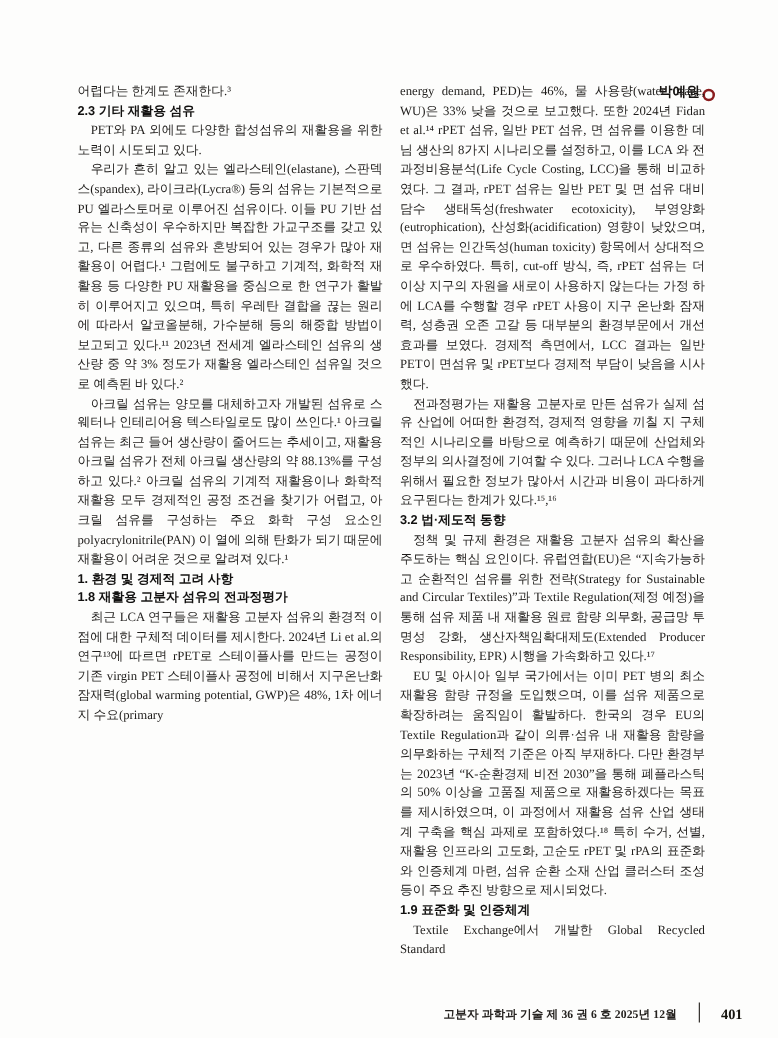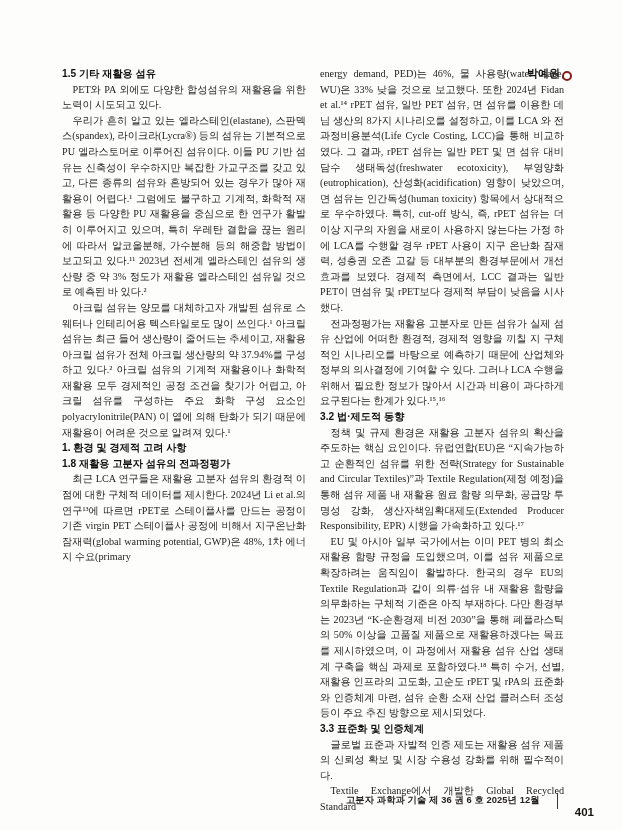--- a/index.html
+++ b/index.html
@@ -73,23 +73,23 @@
     font-size: 12.8px;
     line-height: 17px;
     color: #121110;
     text-align: left;
   }
   .footer {
     position: absolute;
     top: 783px;
     right: 28px;
     display: flex;
-    align-items: center;
+    align-items: flex-end;
     gap: 17px;
-    font-family: Liberation Sans, sans-serif;
+    font-family: Liberation Serif, serif;
   }
   .footer-journal {
     font-size: 9.3px;
     font-weight: 600;
     color: #25221f;
     letter-spacing: 0.1px;
   }
   .footer-rule {
     width: 1.2px;
     height: 16px;
@@ -108,37 +108,37 @@
 <div class="page">
 
   <div class="header">
     <span>박예원</span>
     <span class="author-ring"></span>
   </div>
 
   <div class="columns">
 
     <div class="col">
-      <p class="subheading">1.5 기타 재활용 섬유</p>
+      <p>어렵다는 한계도 존재한다.³</p>
+      <p class="subheading">2.3 기타 재활용 섬유</p>
       <p class="para-indent">PET와 PA 외에도 다양한 합성섬유의 재활용을 위한 노력이 시도되고 있다.</p>
       <p class="para-indent">우리가 흔히 알고 있는 엘라스테인(elastane), 스판덱스(spandex), 라이크라(Lycra®) 등의 섬유는 기본적으로 PU 엘라스토머로 이루어진 섬유이다. 이들 PU 기반 섬유는 신축성이 우수하지만 복잡한 가교구조를 갖고 있고, 다른 종류의 섬유와 혼방되어 있는 경우가 많아 재활용이 어렵다.¹ 그럼에도 불구하고 기계적, 화학적 재활용 등 다양한 PU 재활용을 중심으로 한 연구가 활발히 이루어지고 있으며, 특히 우레탄 결합을 끊는 원리에 따라서 알코올분해, 가수분해 등의 해중합 방법이 보고되고 있다.¹¹ 2023년 전세계 엘라스테인 섬유의 생산량 중 약 3% 정도가 재활용 엘라스테인 섬유일 것으로 예측된 바 있다.²</p>
-      <p class="para-indent">아크릴 섬유는 양모를 대체하고자 개발된 섬유로 스웨터나 인테리어용 텍스타일로도 많이 쓰인다.¹ 아크릴 섬유는 최근 들어 생산량이 줄어드는 추세이고, 재활용 아크릴 섬유가 전체 아크릴 생산량의 약 37.94%를 구성하고 있다.² 아크릴 섬유의 기계적 재활용이나 화학적 재활용 모두 경제적인 공정 조건을 찾기가 어렵고, 아크릴 섬유를 구성하는 주요 화학 구성 요소인 polyacrylonitrile(PAN) 이 열에 의해 탄화가 되기 때문에 재활용이 어려운 것으로 알려져 있다.¹</p>
+      <p class="para-indent">아크릴 섬유는 양모를 대체하고자 개발된 섬유로 스웨터나 인테리어용 텍스타일로도 많이 쓰인다.¹ 아크릴 섬유는 최근 들어 생산량이 줄어드는 추세이고, 재활용 아크릴 섬유가 전체 아크릴 생산량의 약 88.13%를 구성하고 있다.² 아크릴 섬유의 기계적 재활용이나 화학적 재활용 모두 경제적인 공정 조건을 찾기가 어렵고, 아크릴 섬유를 구성하는 주요 화학 구성 요소인 polyacrylonitrile(PAN) 이 열에 의해 탄화가 되기 때문에 재활용이 어려운 것으로 알려져 있다.¹</p>
       <p class="major-heading">1. 환경 및 경제적 고려 사항</p>
       <p class="subheading">1.8 재활용 고분자 섬유의 전과정평가</p>
       <p class="para-indent">최근 LCA 연구들은 재활용 고분자 섬유의 환경적 이점에 대한 구체적 데이터를 제시한다. 2024년 Li et al.의 연구¹³에 따르면 rPET로 스테이플사를 만드는 공정이 기존 virgin PET 스테이플사 공정에 비해서 지구온난화 잠재력(global warming potential, GWP)은 48%, 1차 에너지 수요(primary</p>
     </div>
 
     <div class="col">
       <p>energy demand, PED)는 46%, 물 사용량(water usage, WU)은 33% 낮을 것으로 보고했다. 또한 2024년 Fidan et al.¹⁴ rPET 섬유, 일반 PET 섬유, 면 섬유를 이용한 데님 생산의 8가지 시나리오를 설정하고, 이를 LCA 와 전과정비용분석(Life Cycle Costing, LCC)을 통해 비교하였다. 그 결과, rPET 섬유는 일반 PET 및 면 섬유 대비 담수 생태독성(freshwater ecotoxicity), 부영양화(eutrophication), 산성화(acidification) 영향이 낮았으며, 면 섬유는 인간독성(human toxicity) 항목에서 상대적으로 우수하였다. 특히, cut-off 방식, 즉, rPET 섬유는 더 이상 지구의 자원을 새로이 사용하지 않는다는 가정 하에 LCA를 수행할 경우 rPET 사용이 지구 온난화 잠재력, 성층권 오존 고갈 등 대부분의 환경부문에서 개선 효과를 보였다. 경제적 측면에서, LCC 결과는 일반 PET이 면섬유 및 rPET보다 경제적 부담이 낮음을 시사했다.</p>
       <p class="para-indent">전과정평가는 재활용 고분자로 만든 섬유가 실제 섬유 산업에 어떠한 환경적, 경제적 영향을 끼칠 지 구체적인 시나리오를 바탕으로 예측하기 때문에 산업체와 정부의 의사결정에 기여할 수 있다. 그러나 LCA 수행을 위해서 필요한 정보가 많아서 시간과 비용이 과다하게 요구된다는 한계가 있다.¹⁵,¹⁶</p>
       <p class="subheading">3.2 법·제도적 동향</p>
       <p class="para-indent">정책 및 규제 환경은 재활용 고분자 섬유의 확산을 주도하는 핵심 요인이다. 유럽연합(EU)은 “지속가능하고 순환적인 섬유를 위한 전략(Strategy for Sustainable and Circular Textiles)”과 Textile Regulation(제정 예정)을 통해 섬유 제품 내 재활용 원료 함량 의무화, 공급망 투명성 강화, 생산자책임확대제도(Extended Producer Responsibility, EPR) 시행을 가속화하고 있다.¹⁷</p>
       <p class="para-indent">EU 및 아시아 일부 국가에서는 이미 PET 병의 최소 재활용 함량 규정을 도입했으며, 이를 섬유 제품으로 확장하려는 움직임이 활발하다. 한국의 경우 EU의 Textile Regulation과 같이 의류·섬유 내 재활용 함량을 의무화하는 구체적 기준은 아직 부재하다. 다만 환경부는 2023년 “K-순환경제 비전 2030”을 통해 폐플라스틱의 50% 이상을 고품질 제품으로 재활용하겠다는 목표를 제시하였으며, 이 과정에서 재활용 섬유 산업 생태계 구축을 핵심 과제로 포함하였다.¹⁸ 특히 수거, 선별, 재활용 인프라의 고도화, 고순도 rPET 및 rPA의 표준화와 인증체계 마련, 섬유 순환 소재 산업 클러스터 조성 등이 주요 추진 방향으로 제시되었다.</p>
-      <p class="subheading">3.3 표준화 및 인증체계</p>
-      <p class="para-indent">글로벌 표준과 자발적 인증 제도는 재활용 섬유 제품의 신뢰성 확보 및 시장 수용성 강화를 위해 필수적이다.</p>
+      <p class="subheading">1.9 표준화 및 인증체계</p>
       <p class="para-indent">Textile Exchange에서 개발한 Global Recycled Standard</p>
     </div>
 
   </div>
 
   <div class="footer">
     <span class="footer-journal">고분자 과학과 기술  제 36 권 6 호 2025년 12월</span>
     <span class="footer-rule"></span>
     <span class="footer-page">401</span>
   </div>

